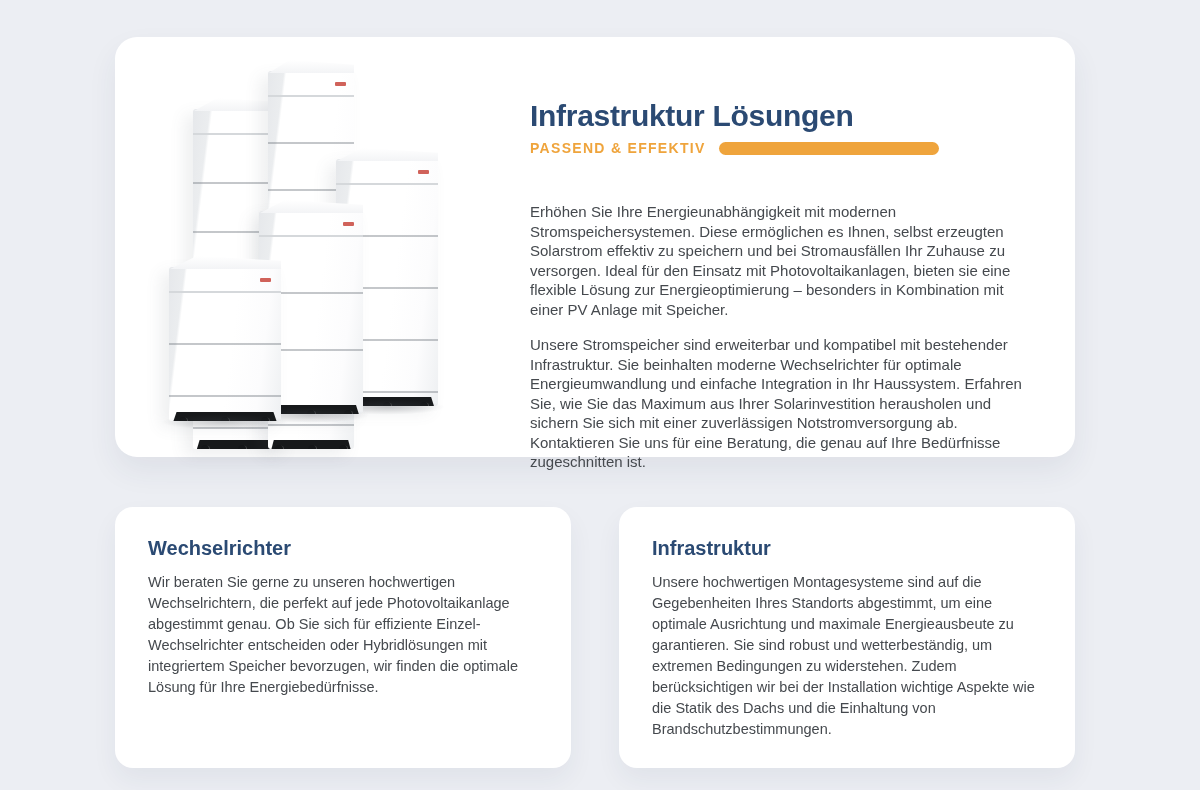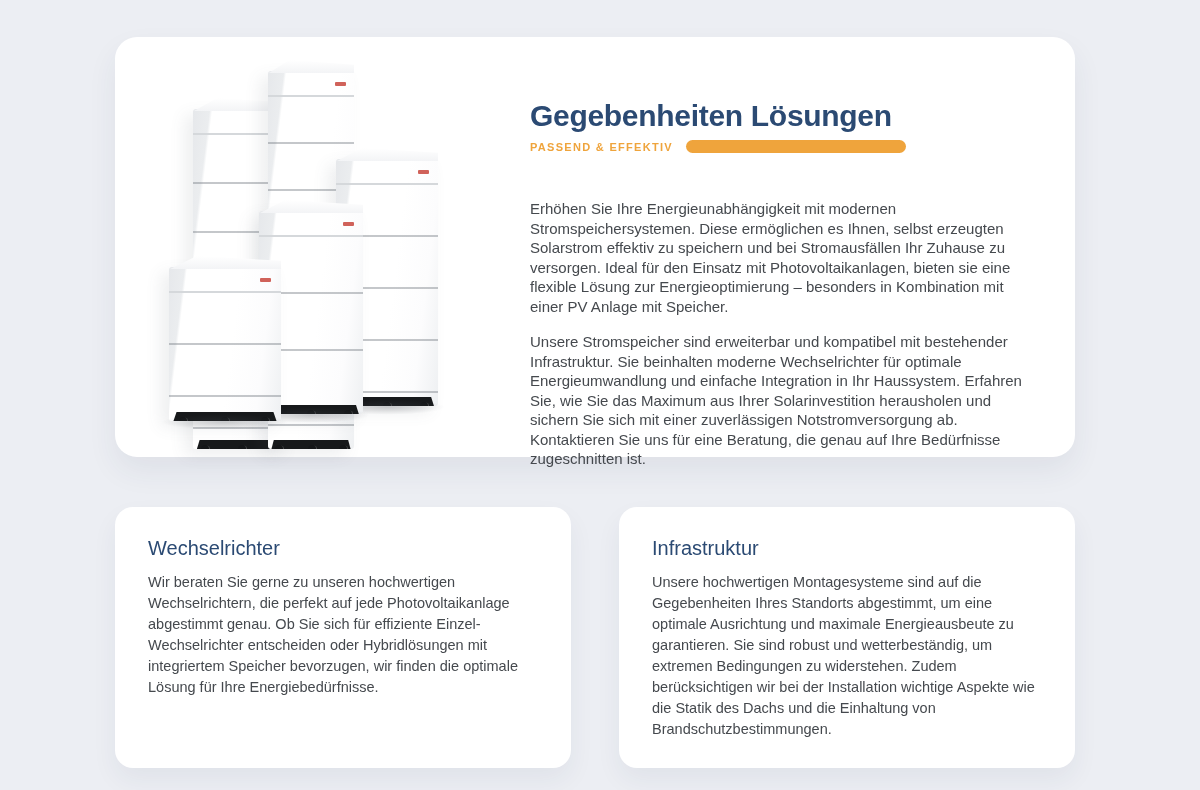--- a/index.html
+++ b/index.html
@@ -44,32 +44,32 @@
 
   .t1 { left:52px;  top:50px;  width:98px;  height:340px; z-index:1; --seam:47px; }
   .t2 { left:127px; top:12px;  width:86px;  height:378px; z-index:1; --seam:45px; }
   .t3 { left:195px; top:100px; width:102px; height:247px; z-index:2; --seam:50px; }
   .t4 { left:118px; top:152px; width:104px; height:203px; z-index:3; --seam:55px; }
   .t5 { left:28px;  top:208px; width:112px; height:154px; z-index:4; --seam:50px; }
 
   .hero-text { flex:1 1 auto; padding:62px 38px 0 4px; }
   .hero-title { font-size:30px; font-weight:700; color:#2b4a73; letter-spacing:-0.3px; margin-bottom:7px; }
   .tagline-row { display:flex; align-items:center; margin-bottom:46px; }
-  .tagline { font-size:11px; font-weight:700; color:#efa43c; letter-spacing:1.3px; }
+  .tagline { font-size:14px; font-weight:700; color:#efa43c; letter-spacing:1.3px; }
   .accent-bar { width:220px; height:13px; border-radius:7px; background:#efa43c; margin-left:13px; }
   .hero-text p { font-size:15px; line-height:19.5px; color:#45494e; margin-bottom:16px; max-width:514px; }
 
   
   .cards-row { display:grid; grid-template-columns:1fr 1fr; gap:48px; margin-top:50px; }
   .info-card {
     background:#ffffff; border-radius:18px; min-height:221px;
     box-shadow:0 12px 26px rgba(40,55,80,0.06);
     padding:30px 34px 28px 33px;
   }
-  .card-title { font-size:20px; font-weight:400; color:#2b4a73; margin-bottom:12px; }
+  .card-title { font-size:20px; font-weight:700; color:#2b4a73; margin-bottom:12px; }
   .card-body { font-size:14.5px; line-height:21px; color:#45494e; max-width:392px; }
 </style>
 </head>
 <body>
 
 <div class="content">
 
   <section class="hero-card">
 
     <div class="hero-image">
@@ -132,21 +132,21 @@
         <div class="base">
             <i class="wheel"></i>
             <i class="wheel"></i>
             <i class="wheel"></i>
           </div>
         <i class="ground"></i>
       </div>
     </div>
 
     <div class="hero-text">
-      <h1 class="hero-title">Gegebenheiten Lösungen</h1>
+      <h1 class="hero-title">Infrastruktur Lösungen</h1>
       <div class="tagline-row">
         <span class="tagline">PASSEND &amp; EFFEKTIV</span>
         <span class="accent-bar"></span>
       </div>
       <p>Erhöhen Sie Ihre Energieunabhängigkeit mit modernen Stromspeichersystemen. Diese ermöglichen es Ihnen, selbst erzeugten Solarstrom effektiv zu speichern und bei Stromausfällen Ihr Zuhause zu versorgen. Ideal für den Einsatz mit Photovoltaikanlagen, bieten sie eine flexible Lösung zur Energieoptimierung – besonders in Kombination mit einer PV Anlage mit Speicher.</p>
       <p>Unsere Stromspeicher sind erweiterbar und kompatibel mit bestehender Infrastruktur. Sie beinhalten moderne Wechselrichter für optimale Energieumwandlung und einfache Integration in Ihr Haussystem. Erfahren Sie, wie Sie das Maximum aus Ihrer Solarinvestition herausholen und sichern Sie sich mit einer zuverlässigen Notstromversorgung ab. Kontaktieren Sie uns für eine Beratung, die genau auf Ihre Bedürfnisse zugeschnitten ist.</p>
     </div>
   </section>
 
   <section class="cards-row">

